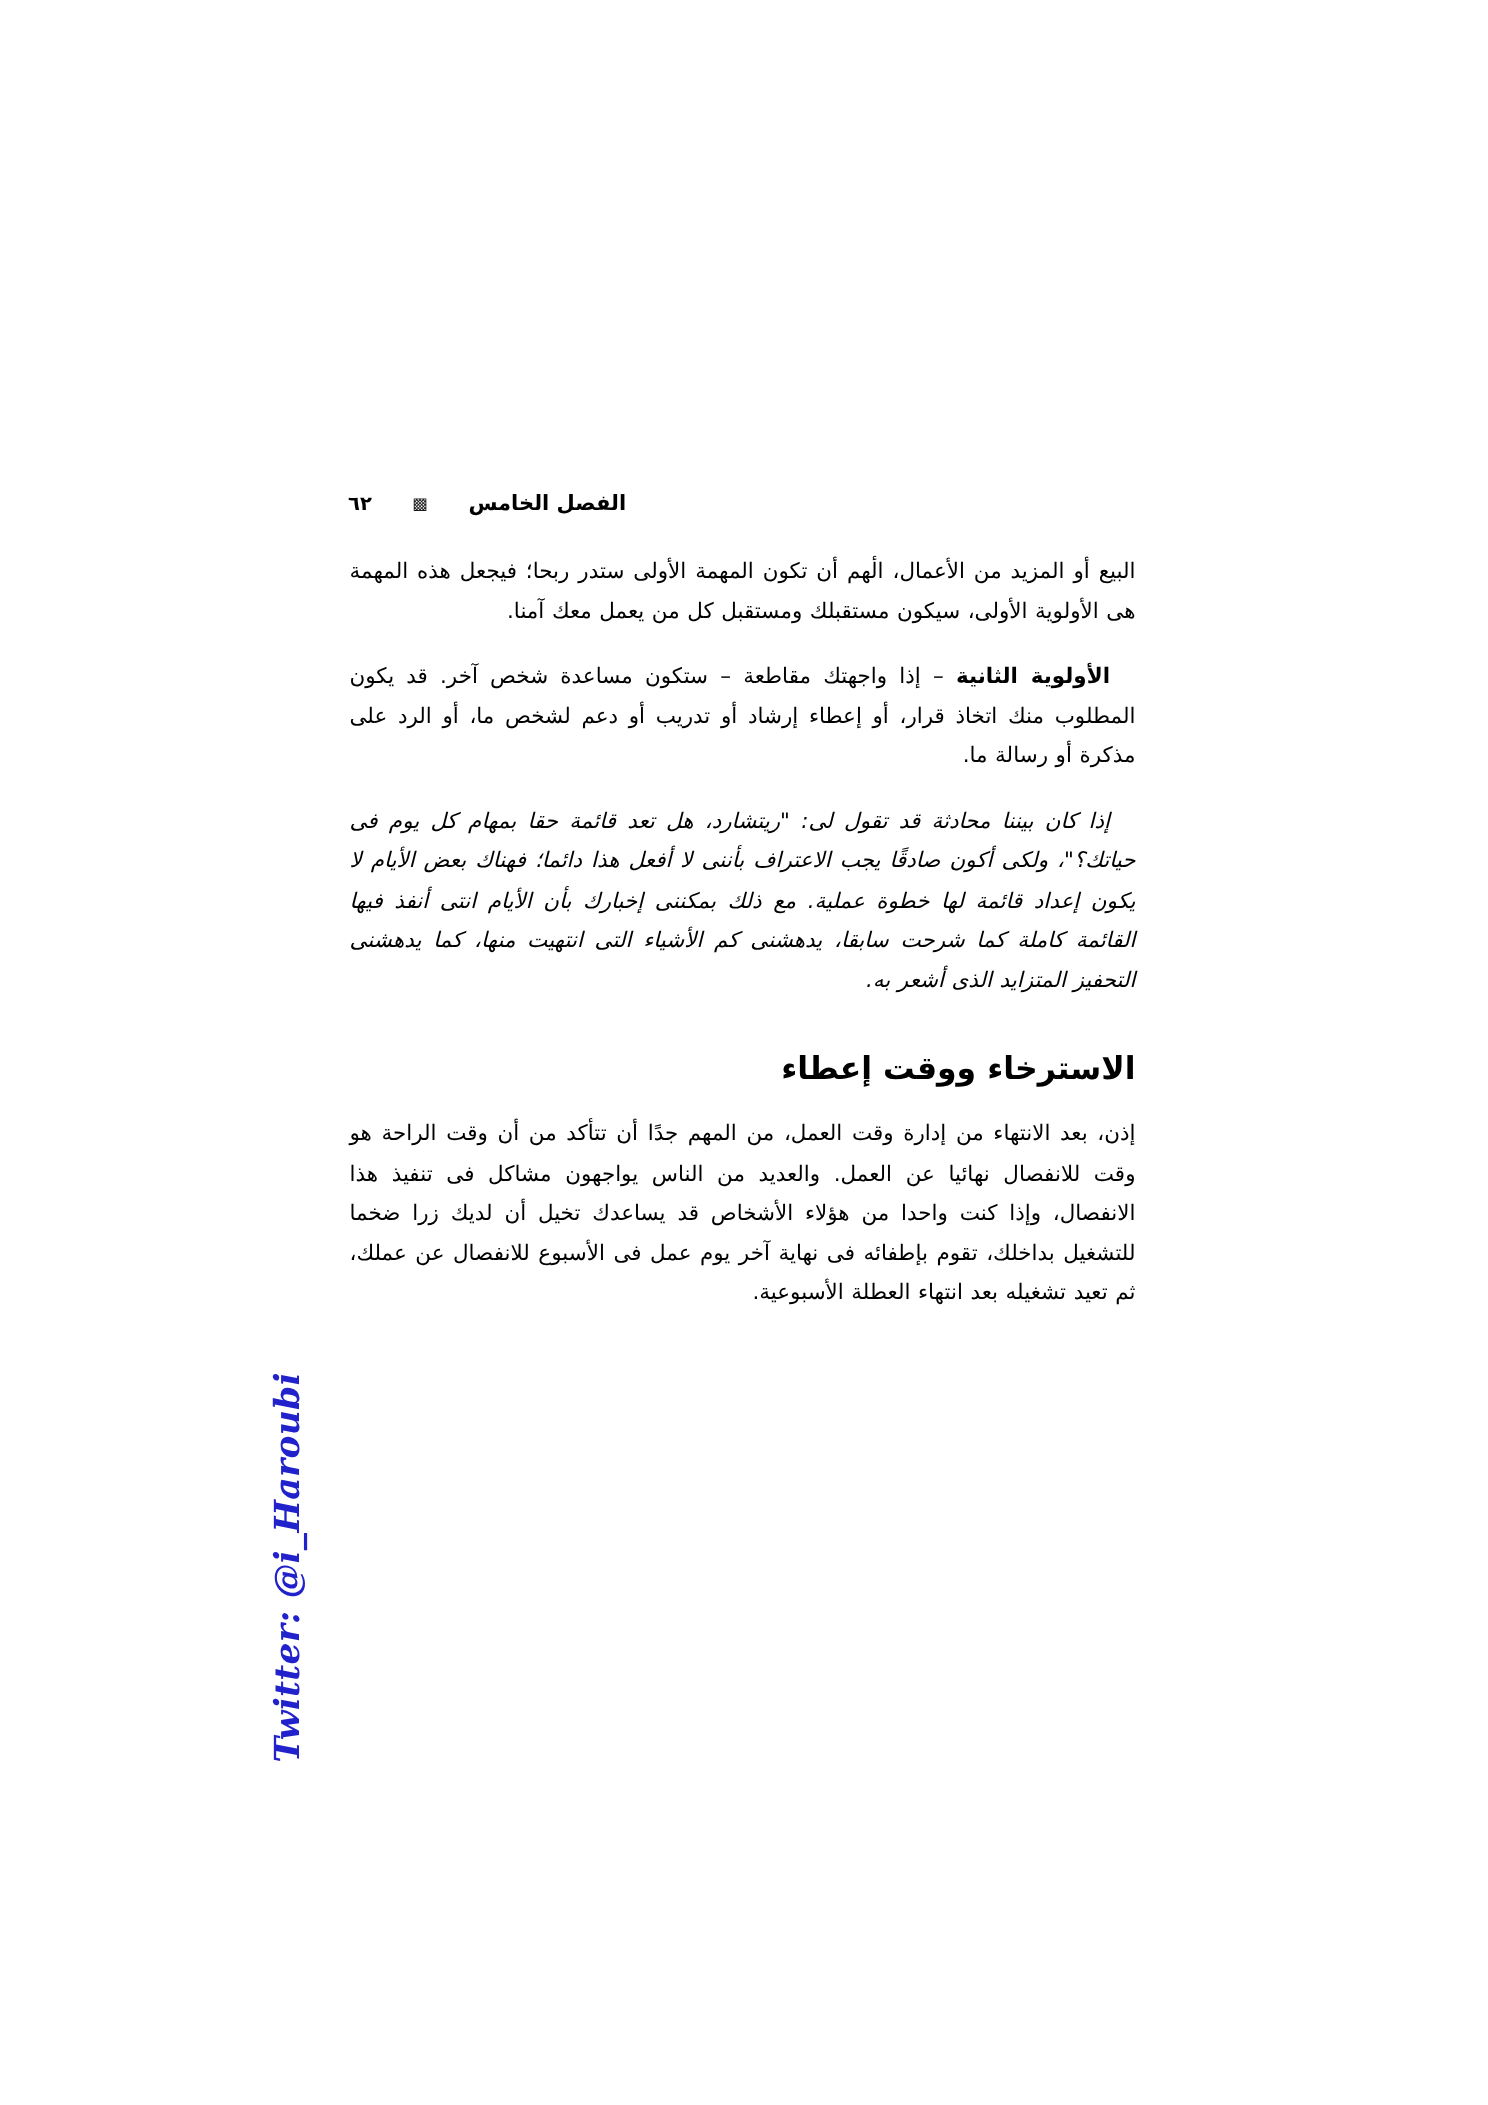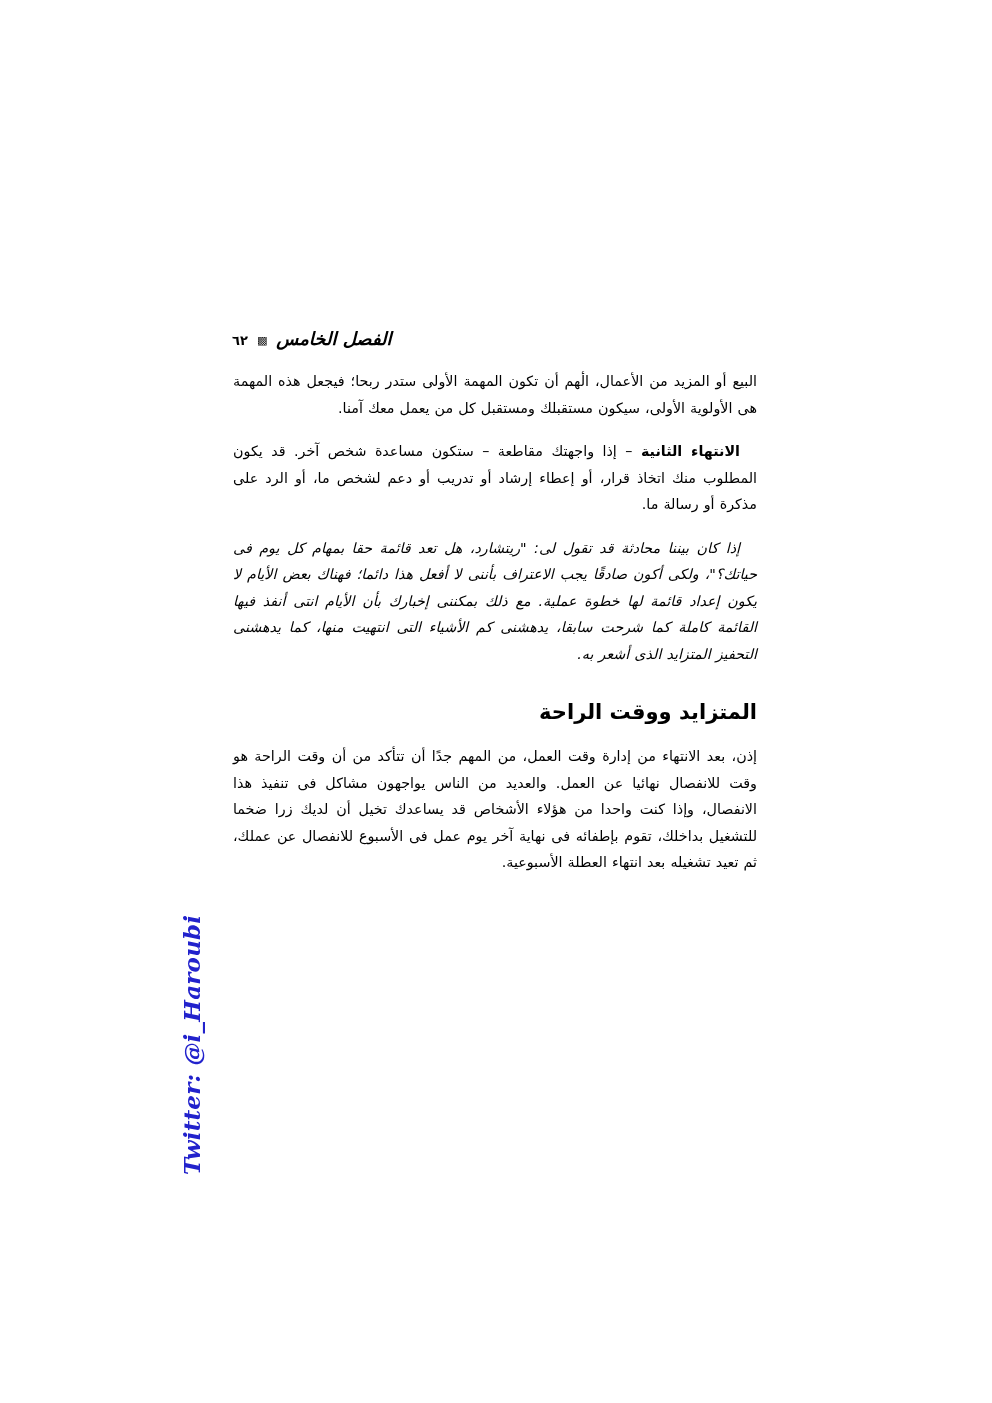--- a/index.html
+++ b/index.html
@@ -21,29 +21,28 @@
   
   .running-header {
     position: absolute;
     top: 328px;
     right: 235px;
     width: 525px;
     display: flex;
     flex-direction: row-reverse;
     justify-content: flex-start;
     align-items: baseline;
-    gap: 9px;
+    gap: 27px;
     direction: rtl;
   }
   .header-chapter {
-    font-size: 18px;
+    font-size: 14px;
     font-weight: 700;
     letter-spacing: 0px;
     white-space: nowrap;
-    font-style: italic;
   }
   .header-ornament {
     font-size: 11px;
     line-height: 1;
     color: #1a1a1a;
     transform: translateY(-1px);
   }
   .header-pageno {
     font-size: 13px;
     font-weight: 700;
@@ -116,26 +115,26 @@
   <div class="running-header">
     <span class="header-pageno">٦٢</span>
     <span class="header-ornament">▩</span>
     <span class="header-chapter">الفصل الخامس</span>
   </div>
 
   <div class="content">
 
     <p class="para no-indent">البيع أو المزيد من الأعمال، الٔهم أن تكون المهمة الأولى ستدر ربحا؛ فيجعل هذه المهمة هى الأولوية الأولى، سيكون مستقبلك ومستقبل كل من يعمل معك آمنا.</p>
 
-    <p class="para"><span class="lead">الانتهاء الثانية</span><span> – إذا واجهتك مقاطعة – ستكون مساعدة شخص آخر. قد يكون المطلوب منك اتخاذ قرار، أو إعطاء إرشاد أو تدريب أو دعم لشخص ما، أو الرد على مذكرة أو رسالة ما.</span></p>
+    <p class="para"><span class="lead">الأولوية الثانية</span><span> – إذا واجهتك مقاطعة – ستكون مساعدة شخص آخر. قد يكون المطلوب منك اتخاذ قرار، أو إعطاء إرشاد أو تدريب أو دعم لشخص ما، أو الرد على مذكرة أو رسالة ما.</span></p>
 
 
     <p class="para gap-before-heading">إذا كان بيننا محادثة قد تقول لى: "ريتشارد، هل تعد قائمة حقا بمهام كل يوم فى حياتك؟"، ولكى أكون صادقًا يجب الاعتراف بأننى لا أفعل هذا دائما؛ فهناك بعض الأيام لا يكون إعداد قائمة لها خطوة عملية. مع ذلك بمكننى إخبارك بأن الأيام انتى أنفذ فيها القائمة كاملة كما شرحت سابقا، يدهشنى كم الأشياء التى انتهيت منها، كما يدهشنى التحفيز المتزايد الذى أشعر به.</p>
 
-    <h2 class="section-heading">المتزايد ووقت الراحة</h2>
+    <h2 class="section-heading">الاسترخاء ووقت إعطاء</h2>
 
     <p class="para no-indent">إذن، بعد الانتهاء من إدارة وقت العمل، من المهم جدًا أن تتأكد من أن وقت الراحة هو وقت للانفصال نهائيا عن العمل. والعديد من الناس يواجهون مشاكل فى تنفيذ هذا الانفصال، وإذا كنت واحدا من هؤلاء الأشخاص قد يساعدك تخيل أن لديك زرا ضخما للتشغيل بداخلك، تقوم بإطفائه فى نهاية آخر يوم عمل فى الأسبوع للانفصال عن عملك، ثم تعيد تشغيله بعد انتهاء العطلة الأسبوعية.</p>
 
   </div>
 
   <div class="watermark" id="watermark" style="color: rgb(34, 34, 204);">Twitter: @i_Haroubi</div>
 
 </div>
 
 </body></html>

